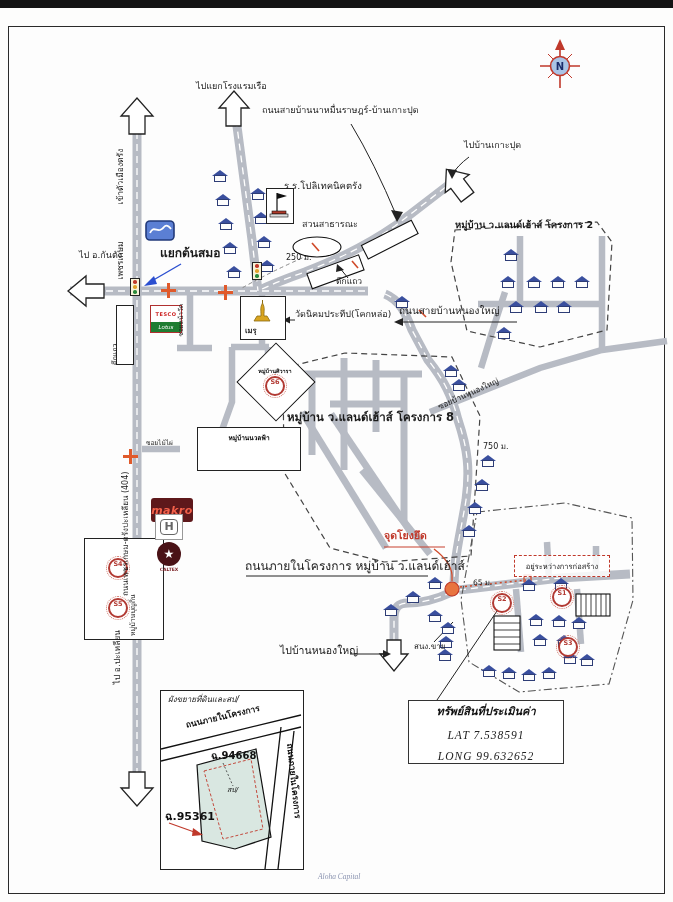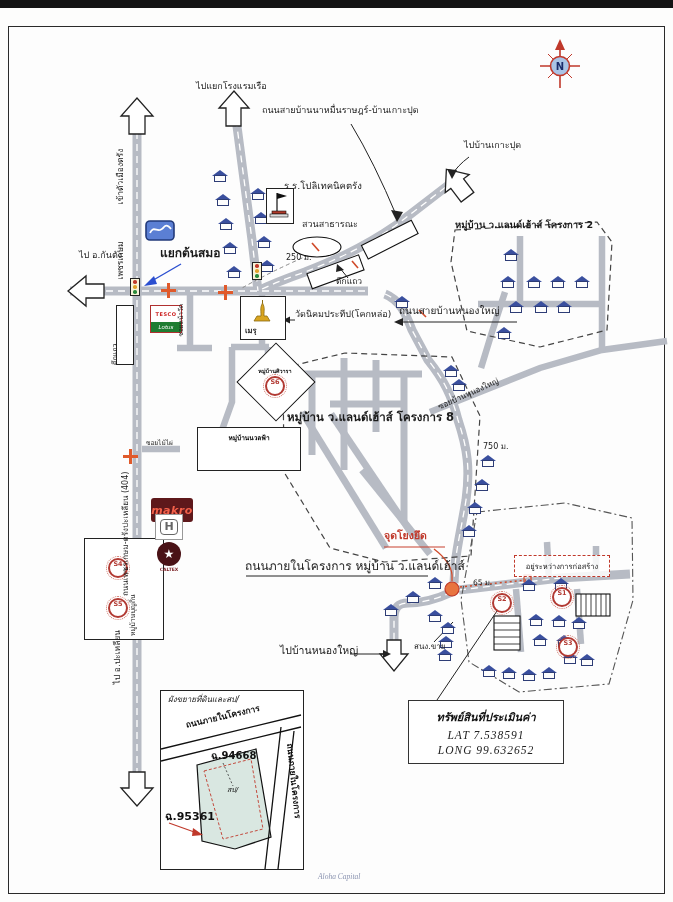--- a/index.html
+++ b/index.html
@@ -38,21 +38,21 @@
   .tesco .t2{height:10px;background:#1e7d32;color:#fff;font-size:5.5px;font-style:italic;display:flex;align-items:center;justify-content:center}
   .makro{position:absolute;background:#5e181b;border-radius:3px;display:flex;align-items:center;justify-content:center;z-index:6}
   .makro span{color:#f3604a;font-weight:bold;font-style:italic;font-size:11px;letter-spacing:.5px}
   .honda{position:absolute;background:#fff;border:1px solid #999;display:flex;align-items:center;justify-content:center;z-index:6}
   .honda span{font-size:11px;font-weight:bold;color:#666;border:1.5px solid #666;border-radius:4px;padding:0 3px;line-height:1.3}
   .caltex{position:absolute;z-index:6;text-align:center}
   .caltex .cc{width:24px;height:24px;border-radius:50%;background:#4a1216;color:#fff;display:flex;align-items:center;justify-content:center;font-size:12px;margin:0 auto}
   .caltex .cn{font-size:4.5px;font-weight:bold;color:#7a1f24;margin-top:1px}
   .bluelogo{position:absolute;z-index:6}
   .propbox{position:absolute;left:408px;top:700px;width:154px;height:62px;background:#fff;border:1.5px solid #333;z-index:7;
-       display:flex;flex-direction:column;align-items:center;justify-content:center;gap:3px}
+       display:flex;flex-direction:column;align-items:center;justify-content:center;gap:9px}
   .propbox .pt{font-size:11px;font-weight:bold;font-style:italic;color:#111}
   .propbox .pc{font-family:"Liberation Serif",serif;font-style:italic;font-size:11.5px;letter-spacing:1px;color:#222}
   .ucbox{position:absolute;left:514px;top:555px;width:94px;height:20px;border:1.5px dashed #c0392b;background:rgba(255,255,255,.85);
        display:flex;align-items:center;justify-content:center;z-index:7}
   .ucbox span{font-size:7.5px;color:#222}
   .inset{position:absolute;left:160px;top:690px;width:142px;height:178px;background:#fff;border:1.4px solid #222;z-index:7}
   .inset .ilbl{position:absolute;white-space:nowrap;line-height:1;color:#111}
   .nuanfa{position:absolute;left:197px;top:427px;width:102px;height:42px;background:#fff;border:1.2px solid #222;z-index:5}
   .nuanfa span{position:absolute;top:5px;left:0;width:100%;text-align:center;font-size:6.5px;font-weight:bold}
   .s45box{position:absolute;left:84px;top:538px;width:78px;height:100px;background:#fff;border:1.3px solid #222;z-index:5}

